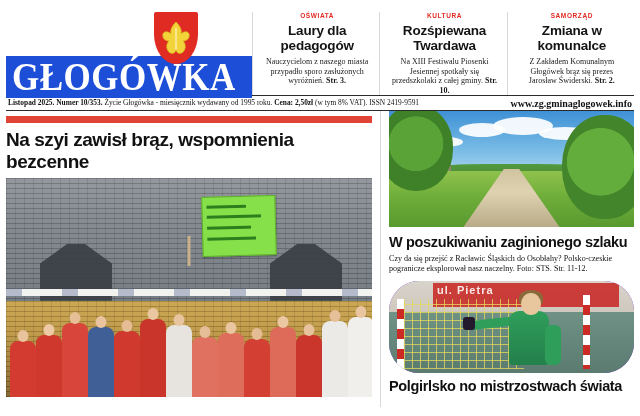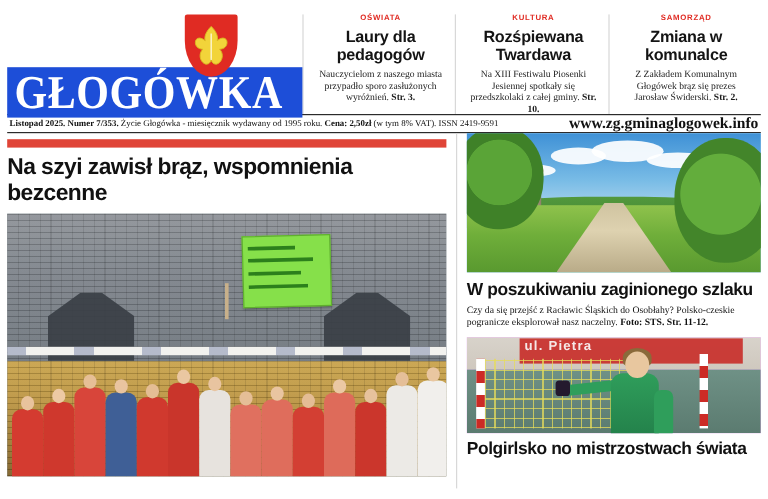--- a/index.html
+++ b/index.html
@@ -161,21 +161,21 @@
     font-family: "Liberation Serif", serif;
     font-size: 7.4px;
     line-height: 8px;
     color: #111111;
     white-space: nowrap;
   }
   .info-left b { font-weight: bold; }
   .info-right {
     font-family: "Liberation Serif", serif;
     font-weight: bold;
-    font-size: 13px;
+    font-size: 10px;
     color: #111111;
     white-space: nowrap;
   }
 
   
   .content {
     display: flex;
     flex-direction: row;
     padding: 0 6px;
     box-sizing: border-box;
@@ -420,28 +420,29 @@
     letter-spacing: -0.35px;
     margin: 7px 0 4px 0;
   }
   .side-deck {
     font-family: "Liberation Serif", serif;
     font-size: 8.1px;
     line-height: 10.4px;
     color: #111111;
     margin-bottom: 6px;
   }
-  .side-deck b { font-weight: bold; }
+  .side-deck b { font-weight: normal; }
 
   .photo-handball {
-    height: 80px;
+    height: 92px;
     width: 100%;
     position: relative;
     overflow: hidden;
-    background: #f0abfc;
+    background: #6d28d9;
+    border-radius: 30px;
   }
   .hb-wall {
     position:absolute; left:0; right:0; top:0; height:34%;
     background: linear-gradient(180deg, #d8d3cb 0%, #cfc8be 100%);
   }
   .hb-banner {
     position:absolute; left: 18%; right: 6%; top: 2%; height: 26%;
     background: #c9302c;
     opacity: .92;
   }
@@ -553,21 +554,21 @@
       <div class="teaser">
         <div class="teaser-kicker">SAMORZĄD</div>
         <div class="teaser-title">Zmiana w komunalce</div>
         <div class="teaser-body"><span>Z Zakładem Komunalnym Głogówek brąz się prezes Jarosław Świderski. </span><span class="pg">Str. 2.</span></div>
       </div>
 
     </div>
   </div>
 
   <div class="info-bar">
-    <div class="info-left"><b>Listopad 2025.</b> <b>Numer 7/353.</b> <span>Życie Głogówka - miesięcznik wydawany od 1995 roku.</span> <b>Cena: 2,50zł</b> <span>(w tym 8% VAT).</span> <span>ISSN 2419-9591</span></div>
+    <div class="info-left"><b>Listopad 2025.</b> <b>Numer 10/353.</b> <span>Życie Głogówka - miesięcznik wydawany od 1995 roku.</span> <b>Cena: 2,50zł</b> <span>(w tym 8% VAT).</span> <span>ISSN 2419-9591</span></div>
     <div class="info-right">www.zg.gminaglogowek.info</div>
   </div>
 
   <div class="content">
 
     <div class="col-main">
       <div class="rule-red"></div>
       <div class="lead-headline">Na szyi zawisł brąz, wspomnienia bezcenne</div>
 
       <div class="photo photo-volley">

